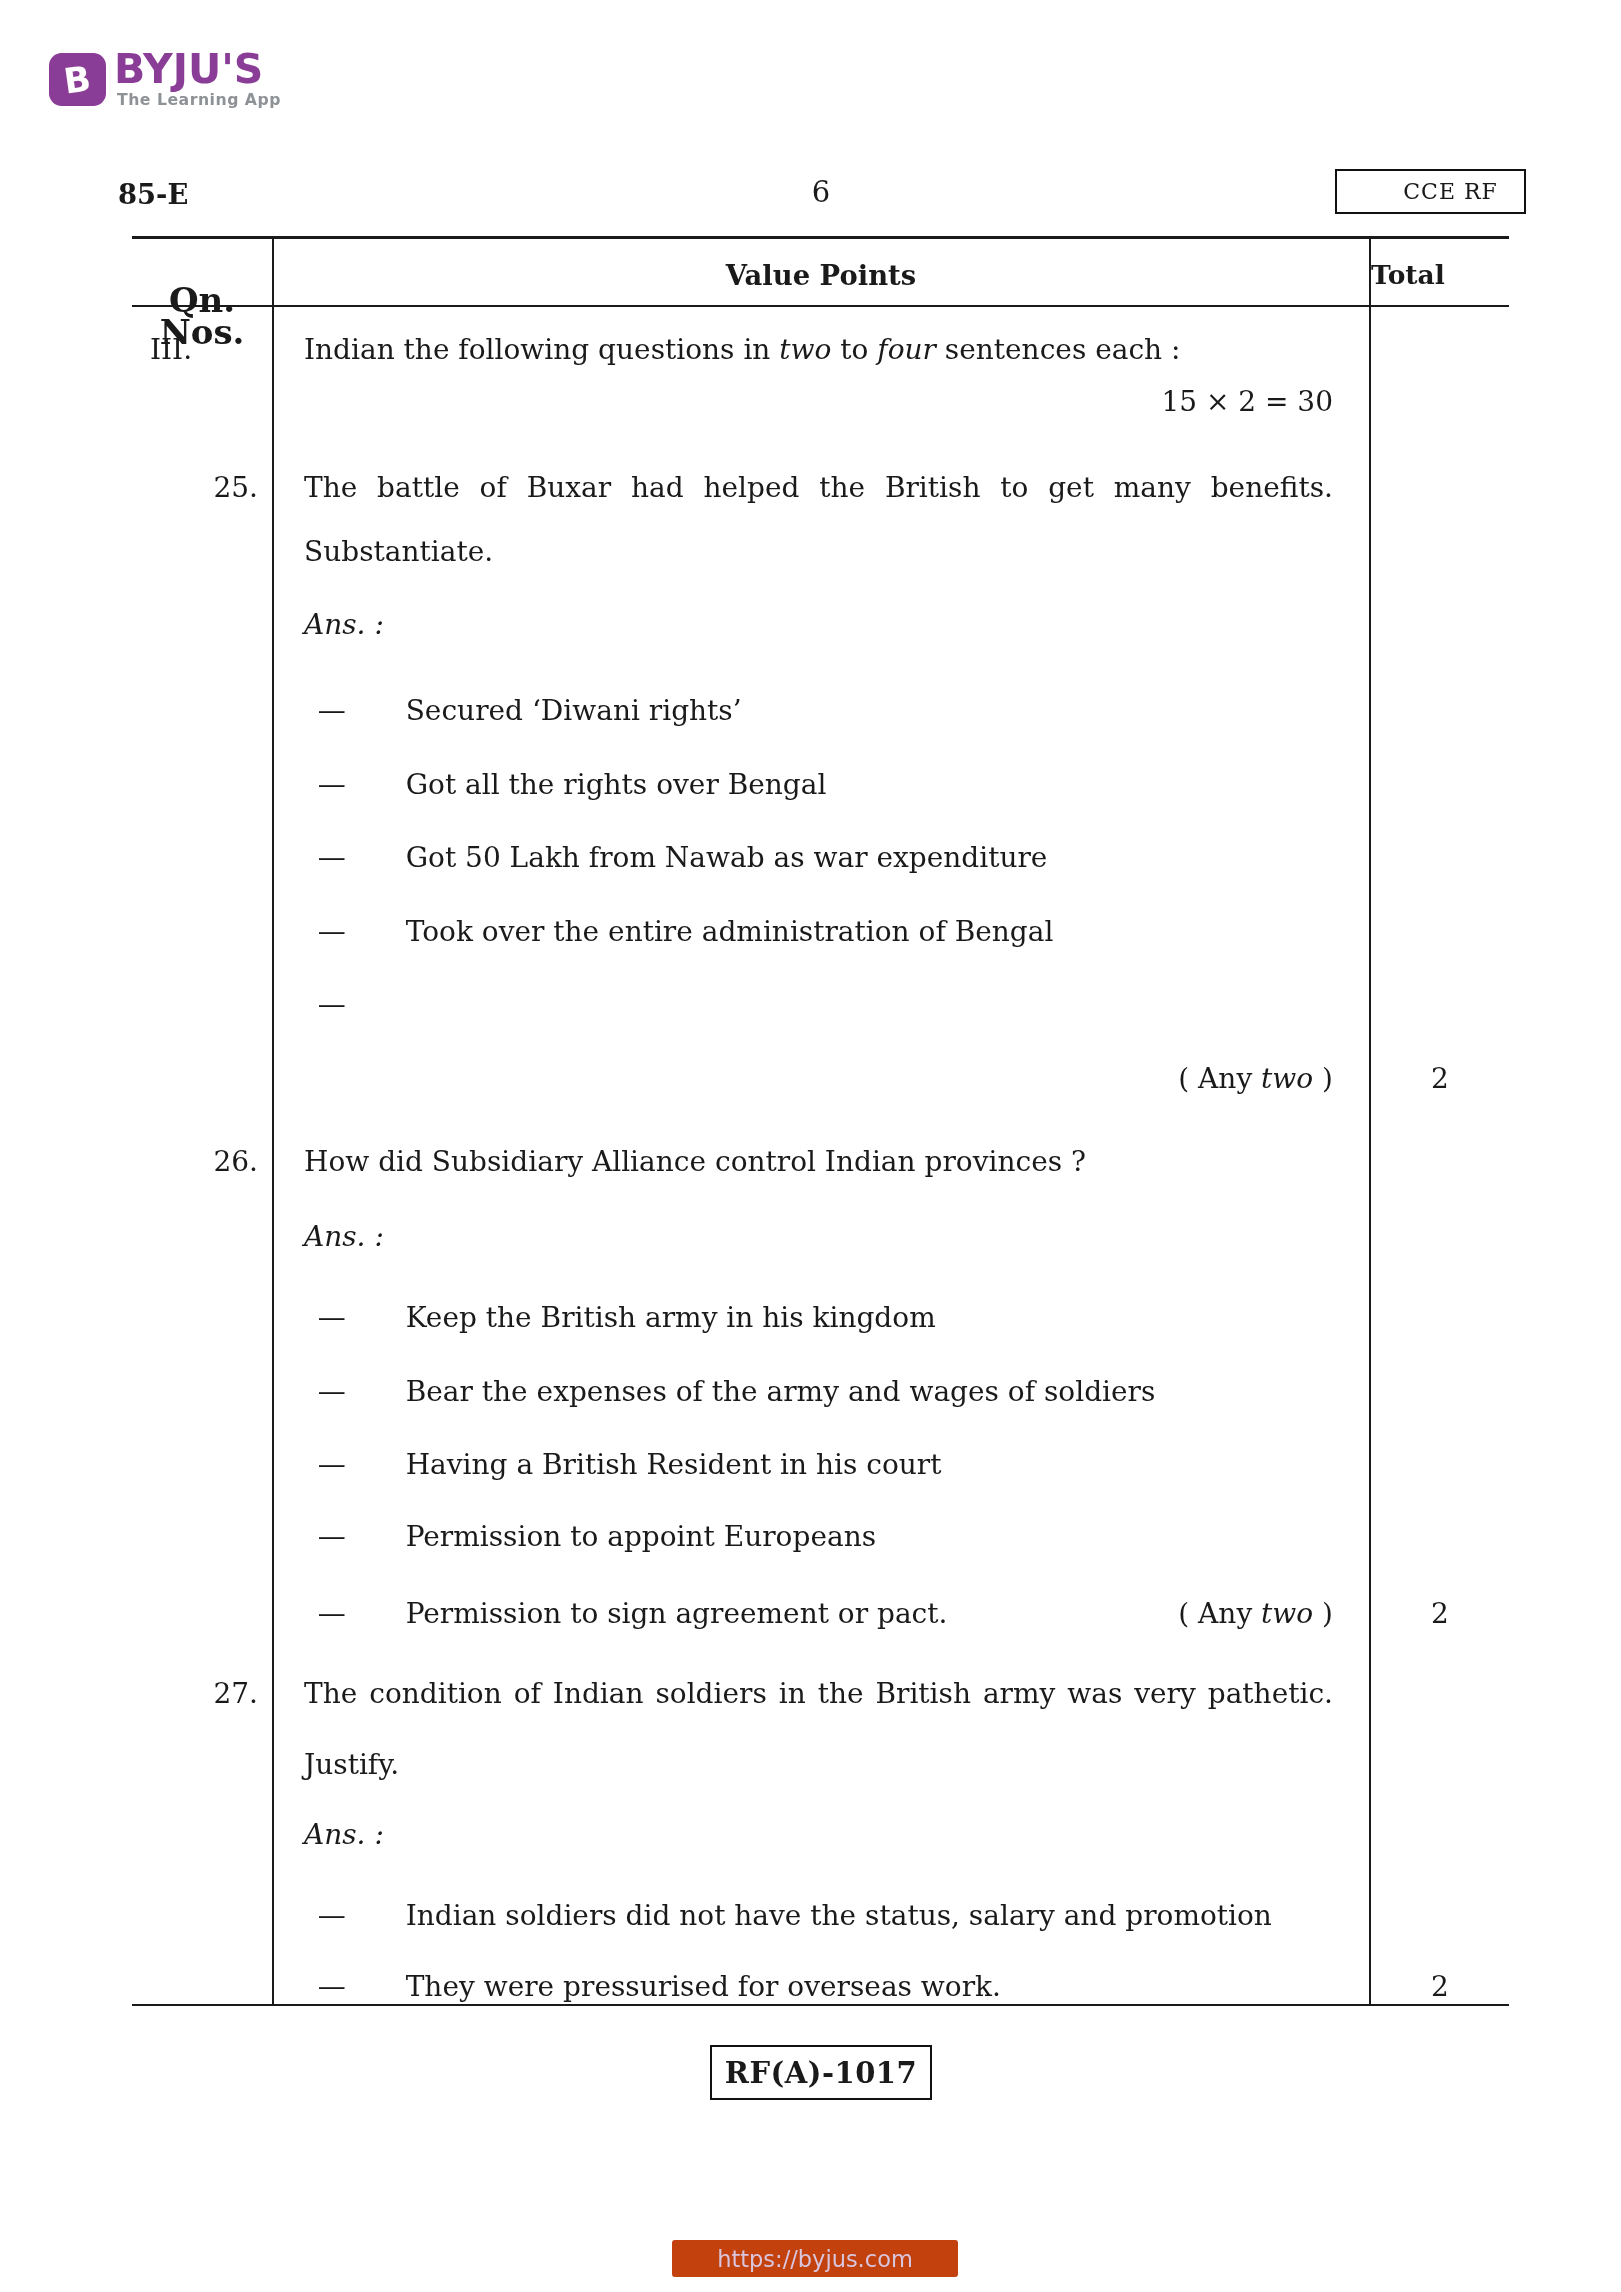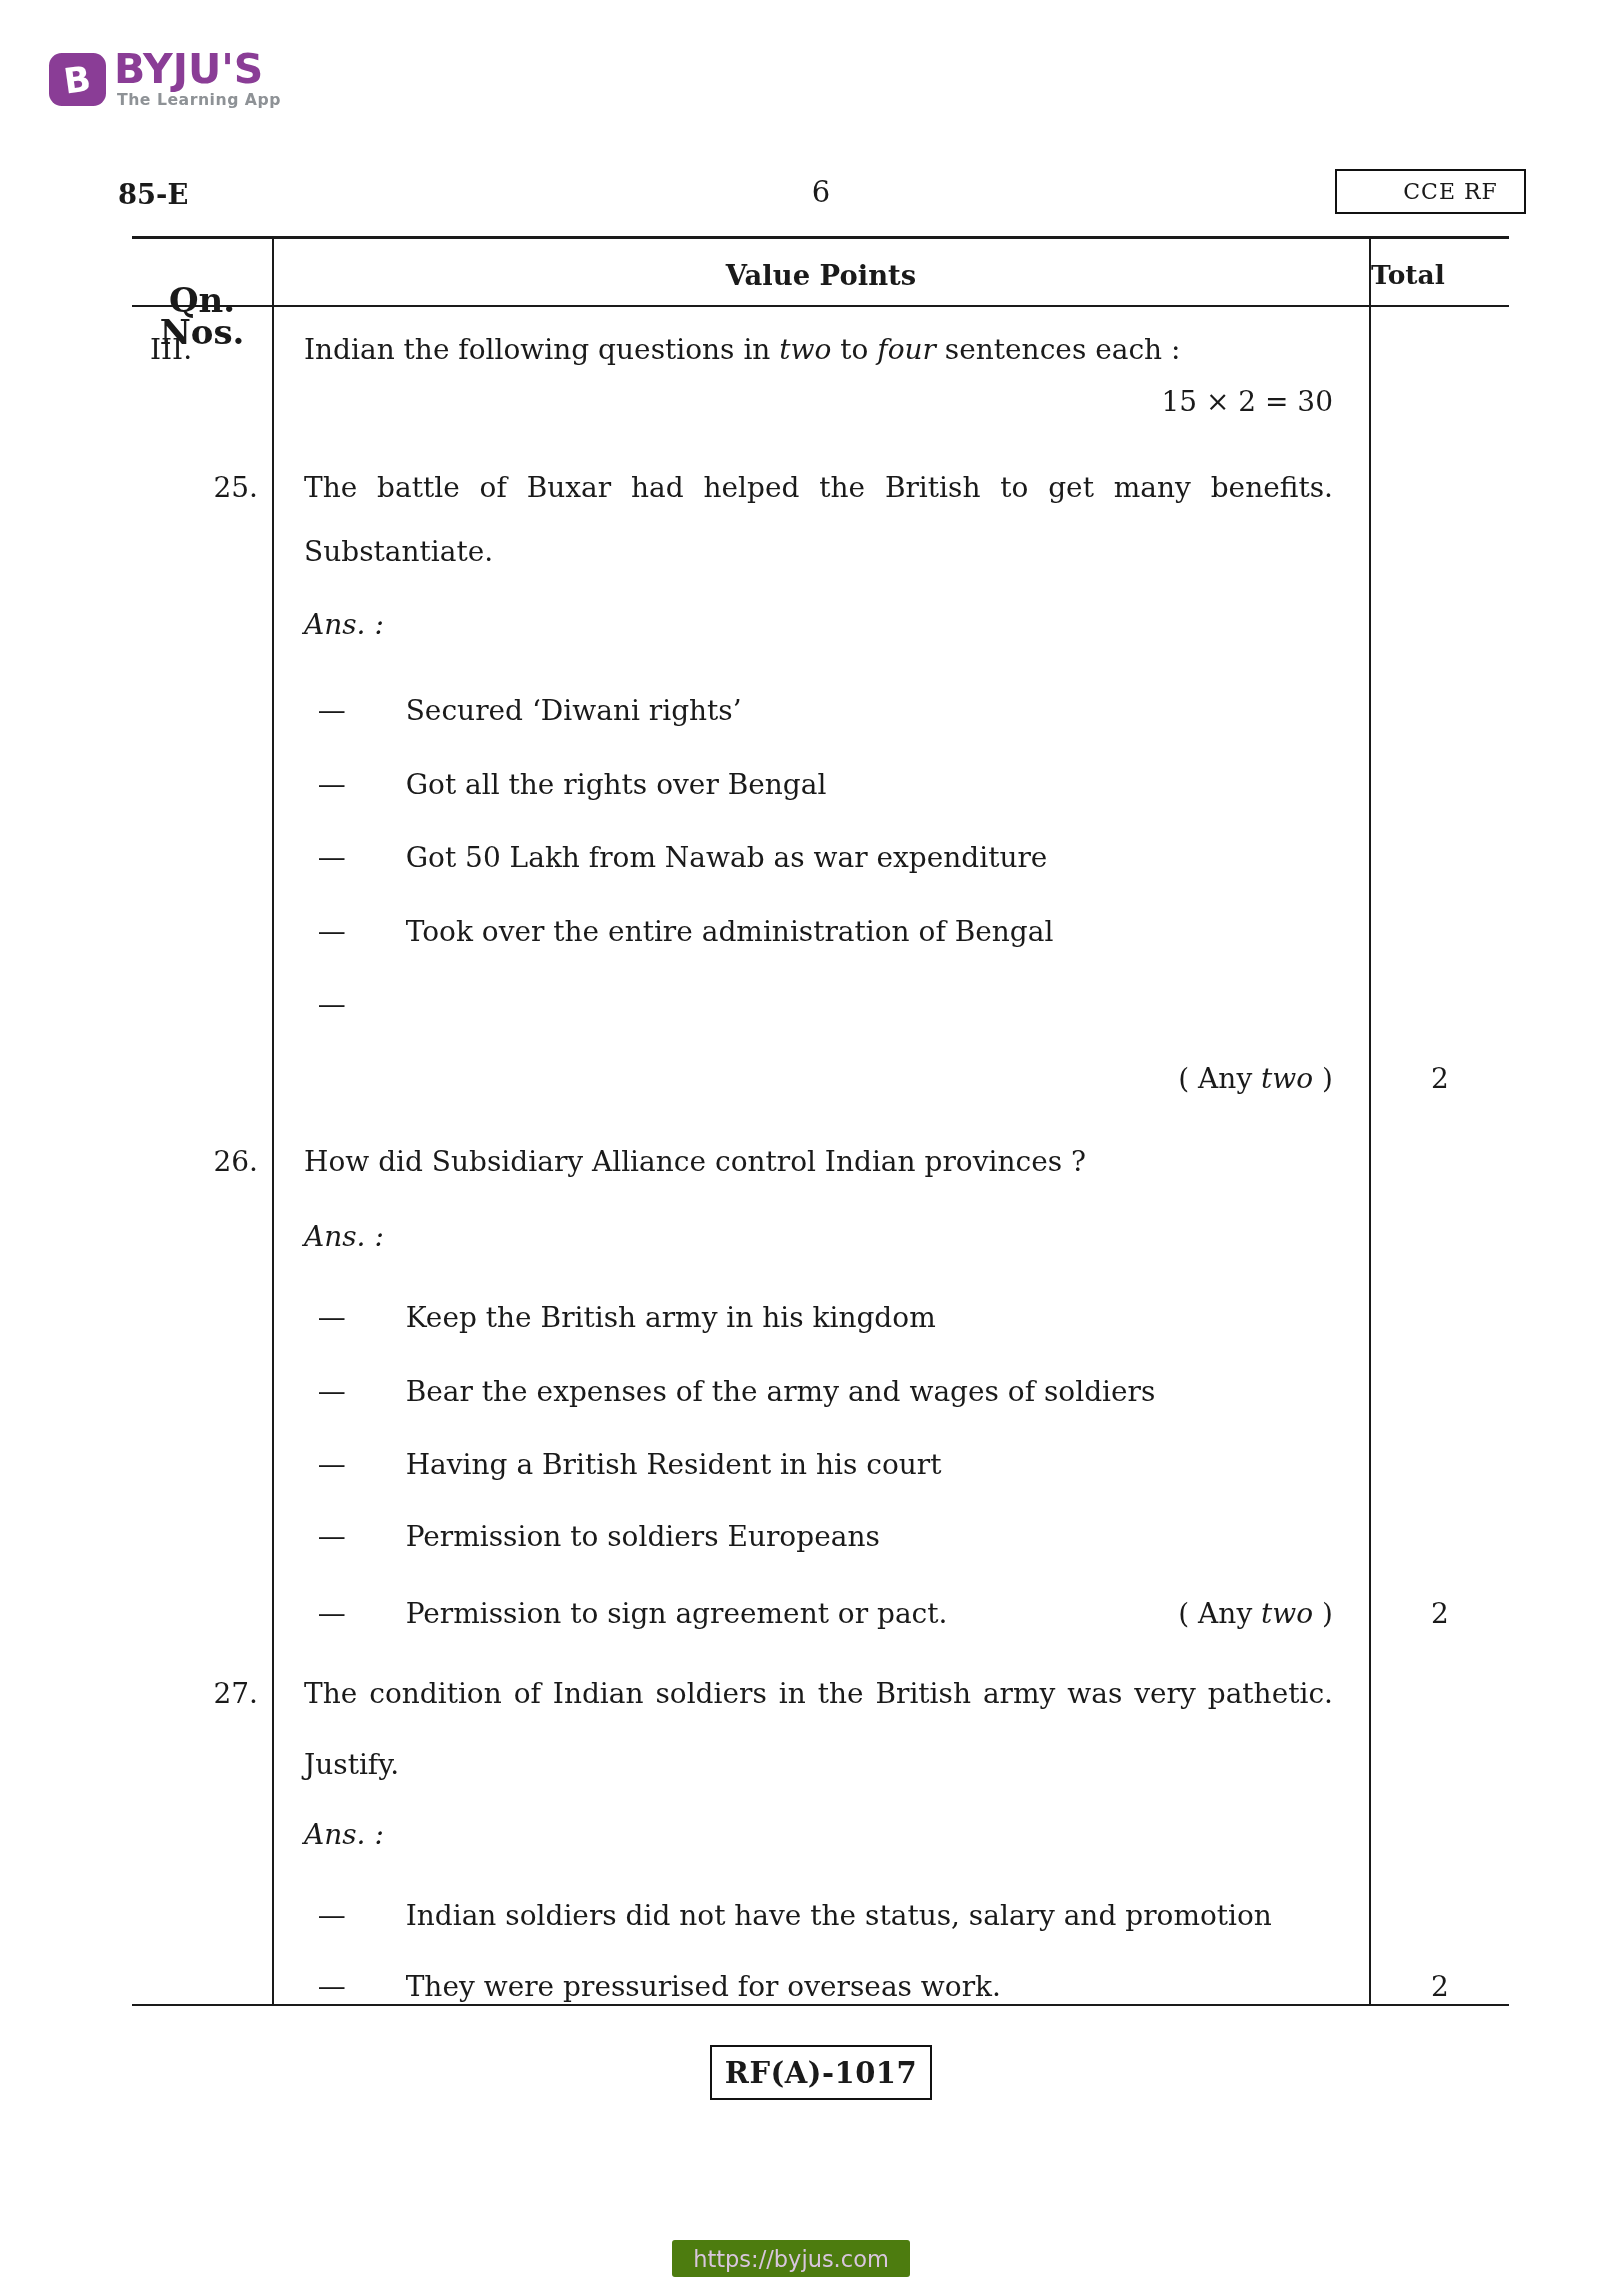--- a/index.html
+++ b/index.html
@@ -75,22 +75,22 @@
   .totalcell{left:1371px;width:138px;text-align:center;}
 
   
   .footer-code{
     left:710px;top:2045px;width:218px;height:51px;
     border:2.9px solid #111;
     display:flex;align-items:center;justify-content:center;
     font-size:29px;font-weight:bold;letter-spacing:0.5px;
   }
   .banner{
-    left:672px;top:2240px;width:238px;height:37px;
-    background:#4d7c0f;border-radius:2.9px;
+    left:672px;top:2240px;width:286px;height:37px;
+    background:#c2410c;border-radius:2.9px;
     display:flex;align-items:center;justify-content:center;
     font-family:"DejaVu Sans","Liberation Sans",sans-serif;
     font-size:22.5px;color:#d9c6de;
   }
 </style>
 </head>
 <body>
 
 <div class="page">
 
@@ -159,21 +159,21 @@
   <div class="abs t body-l bullet" style="top:1372px">
     <span class="dash">—</span>
     <span>Bear the expenses of the army and wages of soldiers</span>
   </div>
   <div class="abs t body-l bullet" style="top:1445px">
     <span class="dash">—</span>
     <span>Having a British Resident in his court</span>
   </div>
   <div class="abs t body-l bullet" style="top:1517px">
     <span class="dash">—</span>
-    <span>Permission to soldiers Europeans</span>
+    <span>Permission to appoint Europeans</span>
   </div>
   <div class="abs t body-l bullet" style="top:1594px">
     <span class="dash">—</span>
     <span>Permission to sign agreement or pact.</span>
     <span class="anytwo-inline"><span>( Any </span><span class="it">two</span><span> )</span></span>
   </div>
   <div class="abs t totalcell" style="top:1594px">2</div>
 
   <div class="abs t num" style="top:1674px">27.</div>
   <div class="abs t body-l just" style="top:1674px">The condition of Indian soldiers in the British army was very pathetic.</div>

